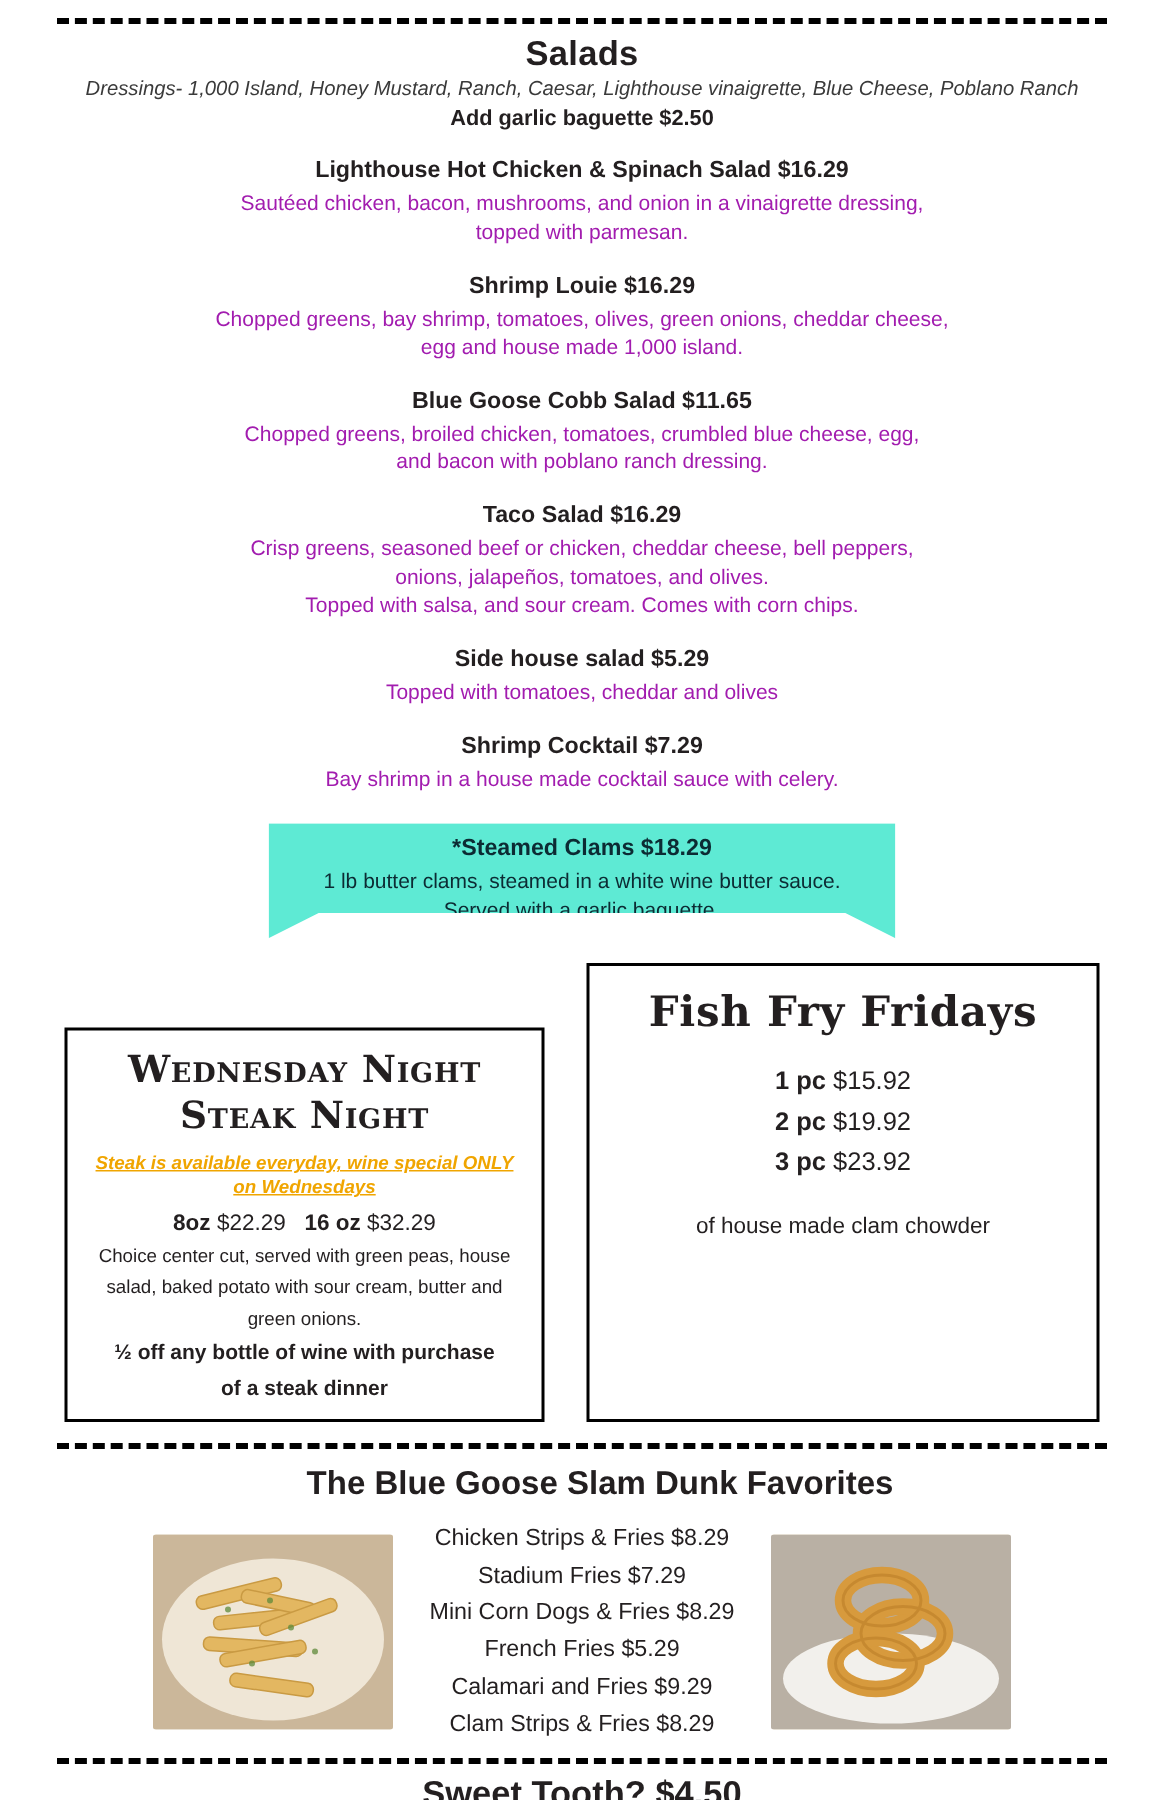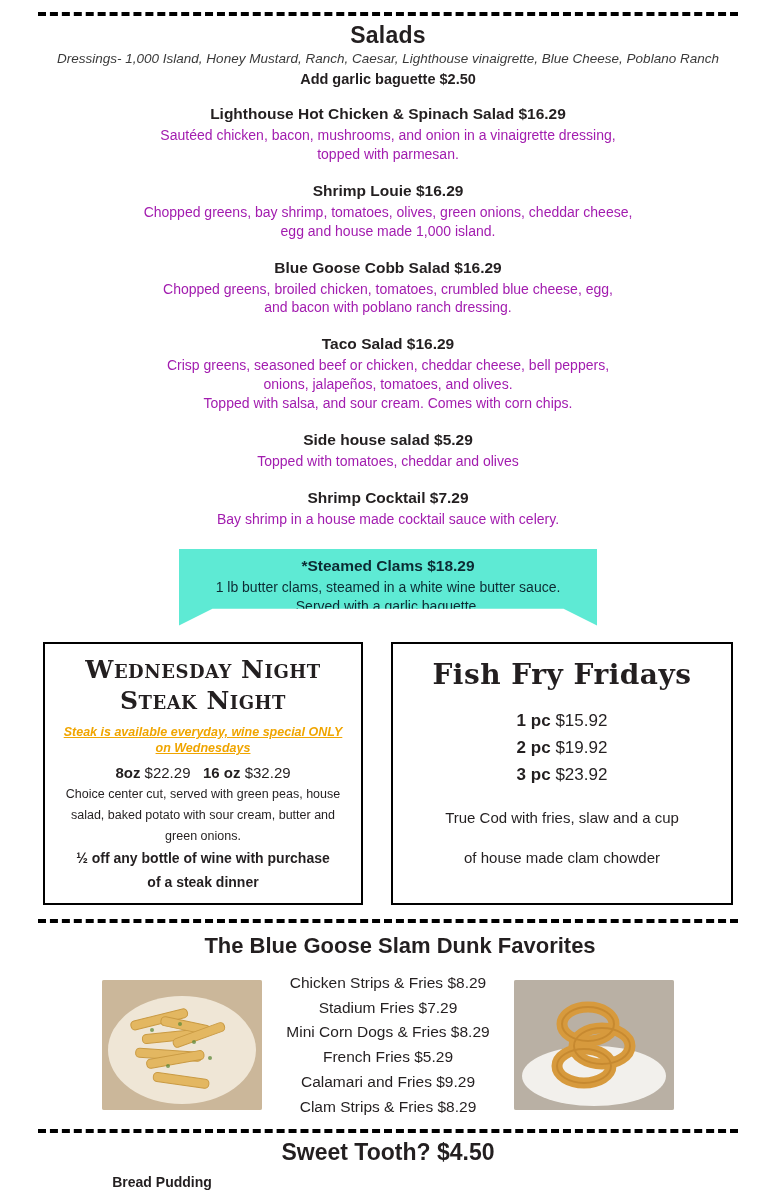--- a/index.html
+++ b/index.html
@@ -98,21 +98,21 @@
     justify-content: center;
     gap: 28px;
     margin-top: 16px;
   }
   .promo-box {
     border: 2px solid #000;
     box-sizing: border-box;
     padding: 10px 12px 12px 12px;
     text-align: center;
   }
-  .promo-left { width: 320px; }
+  .promo-left { width: 320px; margin-top: 43px; }
   .promo-right { width: 342px; }
 
   .steak-title {
     font-family: "DejaVu Serif", serif;
     font-weight: bold;
     font-size: 25px;
     line-height: 1.25;
     letter-spacing: .5px;
     font-variant: small-caps;
   }
@@ -244,21 +244,21 @@
       <div class="desc">topped with parmesan.</div>
     </div>
 
     <div class="item">
       <div class="name">Shrimp Louie $16.29</div>
       <div class="desc">Chopped greens, bay shrimp, tomatoes, olives, green onions, cheddar cheese,</div>
       <div class="desc">egg and house made 1,000 island.</div>
     </div>
 
     <div class="item">
-      <div class="name">Blue Goose Cobb Salad $16.29</div>
+      <div class="name">Blue Goose Cobb Salad $11.65</div>
       <div class="desc">Chopped greens, broiled chicken, tomatoes, crumbled blue cheese, egg,</div>
       <div class="desc">and bacon with poblano ranch dressing.</div>
     </div>
 
     <div class="item">
       <div class="name">Taco Salad $16.29</div>
       <div class="desc">Crisp greens, seasoned beef or chicken, cheddar cheese, bell peppers,</div>
       <div class="desc">onions, jalapeños, tomatoes, and olives.</div>
       <div class="desc">Topped with salsa, and sour cream. Comes with corn chips.</div>
     </div>
@@ -311,21 +311,20 @@
         </div>
         <div>
           <span class="pc">2 pc</span>
           <span>$19.92</span>
         </div>
         <div>
           <span class="pc">3 pc</span>
           <span>$23.92</span>
         </div>
       </div>
-      <div class="fish-desc">True Cod with fries, slaw and a cup</div>
       <div class="fish-desc">of house made clam chowder</div>
     </div>
 
   </div>
 
   <div class="dashed-rule rule-mid"></div>
 
   <div>
     <div class="slam-title">The Blue Goose Slam Dunk Favorites</div>
     <div class="slam-row">

